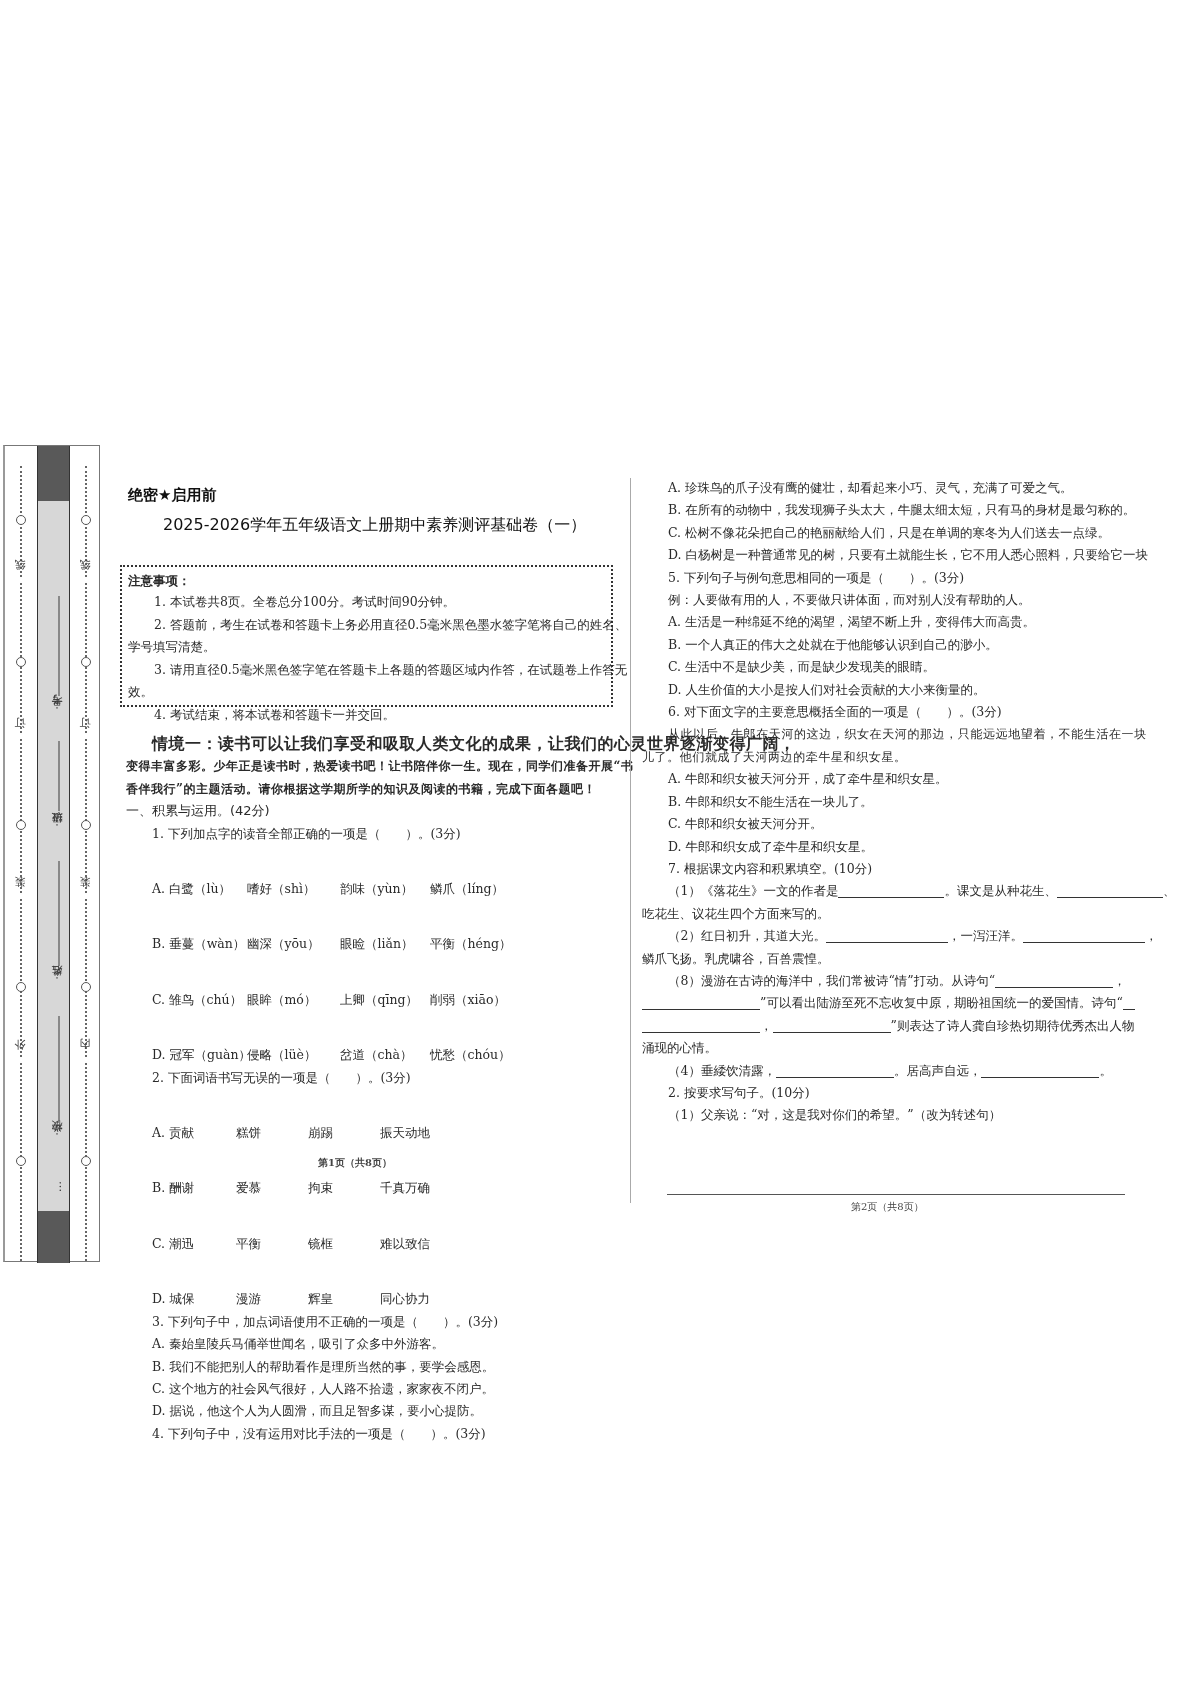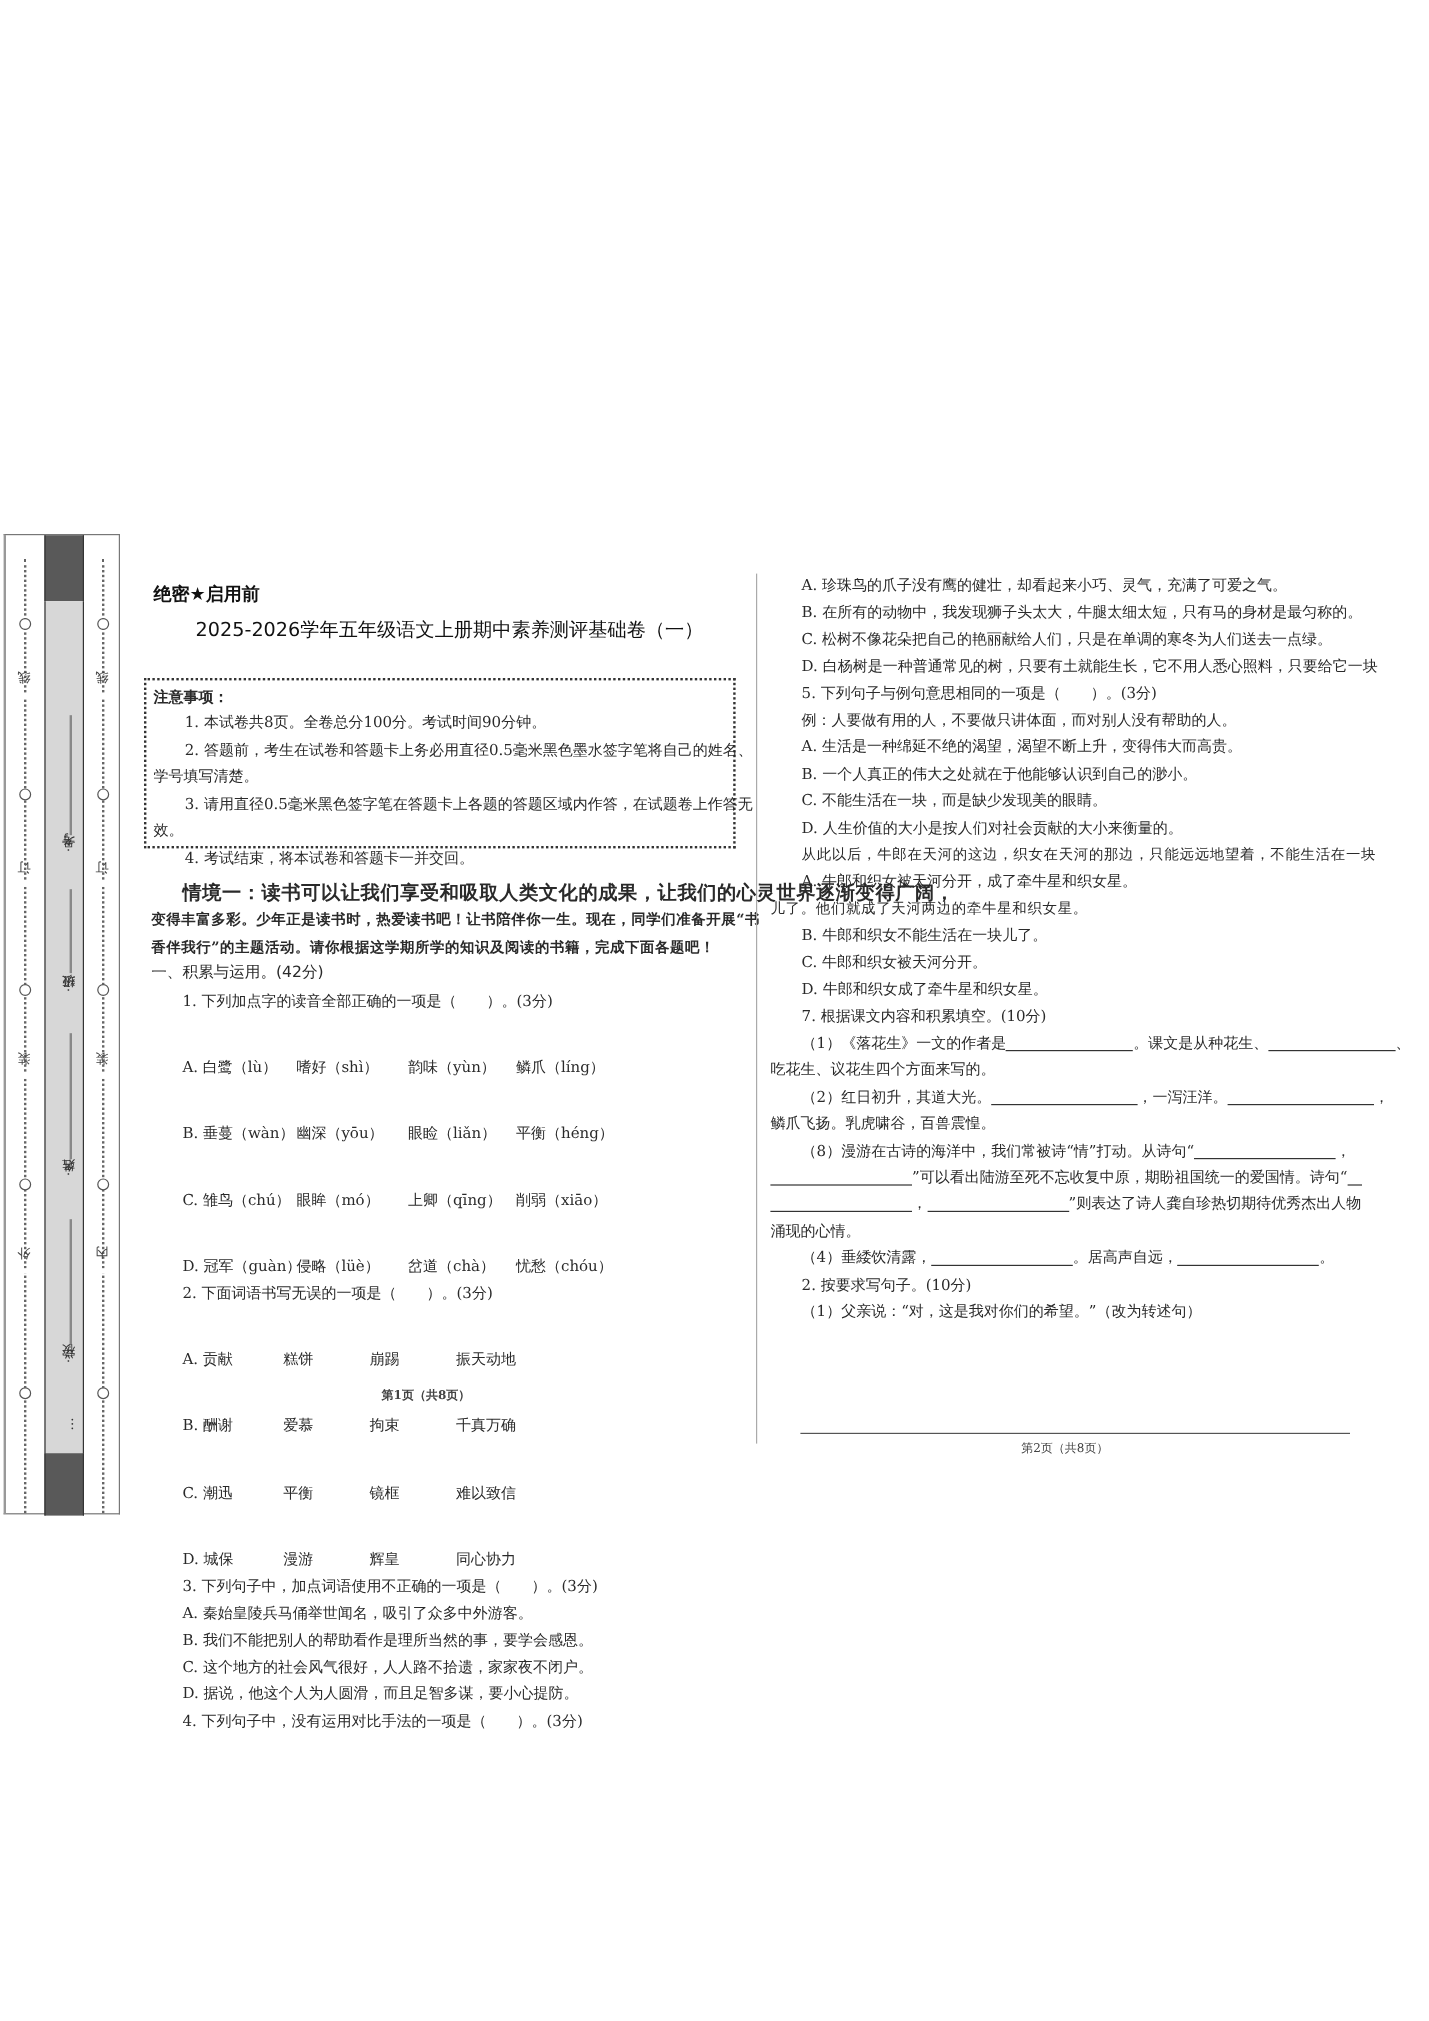--- a/index.html
+++ b/index.html
@@ -122,26 +122,27 @@
 <div class="abs col" style="left:642px;top:477px;width:490px;">
   <div class="p ind">A. 珍珠鸟的爪子没有鹰的健壮，却看起来小巧、灵气，充满了可爱之气。</div>
   <div class="p ind">B. 在所有的动物中，我发现狮子头太大，牛腿太细太短，只有马的身材是最匀称的。</div>
   <div class="p ind">C. 松树不像花朵把自己的艳丽献给人们，只是在单调的寒冬为人们送去一点绿。</div>
   <div class="p ind">D. 白杨树是一种普通常见的树，只要有土就能生长，它不用人悉心照料，只要给它一块</div>
 
   <div class="p ind">5. 下列句子与例句意思相同的一项是（　　）。(3分)</div>
   <div class="p ind">例：人要做有用的人，不要做只讲体面，而对别人没有帮助的人。</div>
   <div class="p ind">A. 生活是一种绵延不绝的渴望，渴望不断上升，变得伟大而高贵。</div>
   <div class="p ind">B. 一个人真正的伟大之处就在于他能够认识到自己的渺小。</div>
-  <div class="p ind">C. 不能生活在一块，而是缺少发现美的眼睛。</div>
+  <div class="p ind">C. 生活中不是缺少美，而是缺少发现美的眼睛。</div>
   <div class="p ind">D. 人生价值的大小是按人们对社会贡献的大小来衡量的。</div>
 
+  <div class="p ind">6. 对下面文字的主要意思概括全面的一项是（　　）。(3分)</div>
   <div class="p ind" style="font-size:12px;letter-spacing:0.6px;">从此以后，牛郎在天河的这边，织女在天河的那边，只能远远地望着，不能生活在一块</div>
+  <div class="p" style="font-size:12px;letter-spacing:0.6px;">儿了。他们就成了天河两边的牵牛星和织女星。</div>
   <div class="p ind">A. 牛郎和织女被天河分开，成了牵牛星和织女星。</div>
-  <div class="p" style="font-size:12px;letter-spacing:0.6px;">儿了。他们就成了天河两边的牵牛星和织女星。</div>
   <div class="p ind">B. 牛郎和织女不能生活在一块儿了。</div>
   <div class="p ind">C. 牛郎和织女被天河分开。</div>
   <div class="p ind">D. 牛郎和织女成了牵牛星和织女星。</div>
 
   <div class="p ind">7. 根据课文内容和积累填空。(10分)</div>
   <div class="p ind">
     <span>（1）《落花生》一文的作者是</span><span class="blank" style="width:106px"></span><span>。课文是从种花生、</span><span class="blank" style="width:106px"></span><span>、</span>
   </div>
   <div class="p">吃花生、议花生四个方面来写的。</div>
   <div class="p ind">

